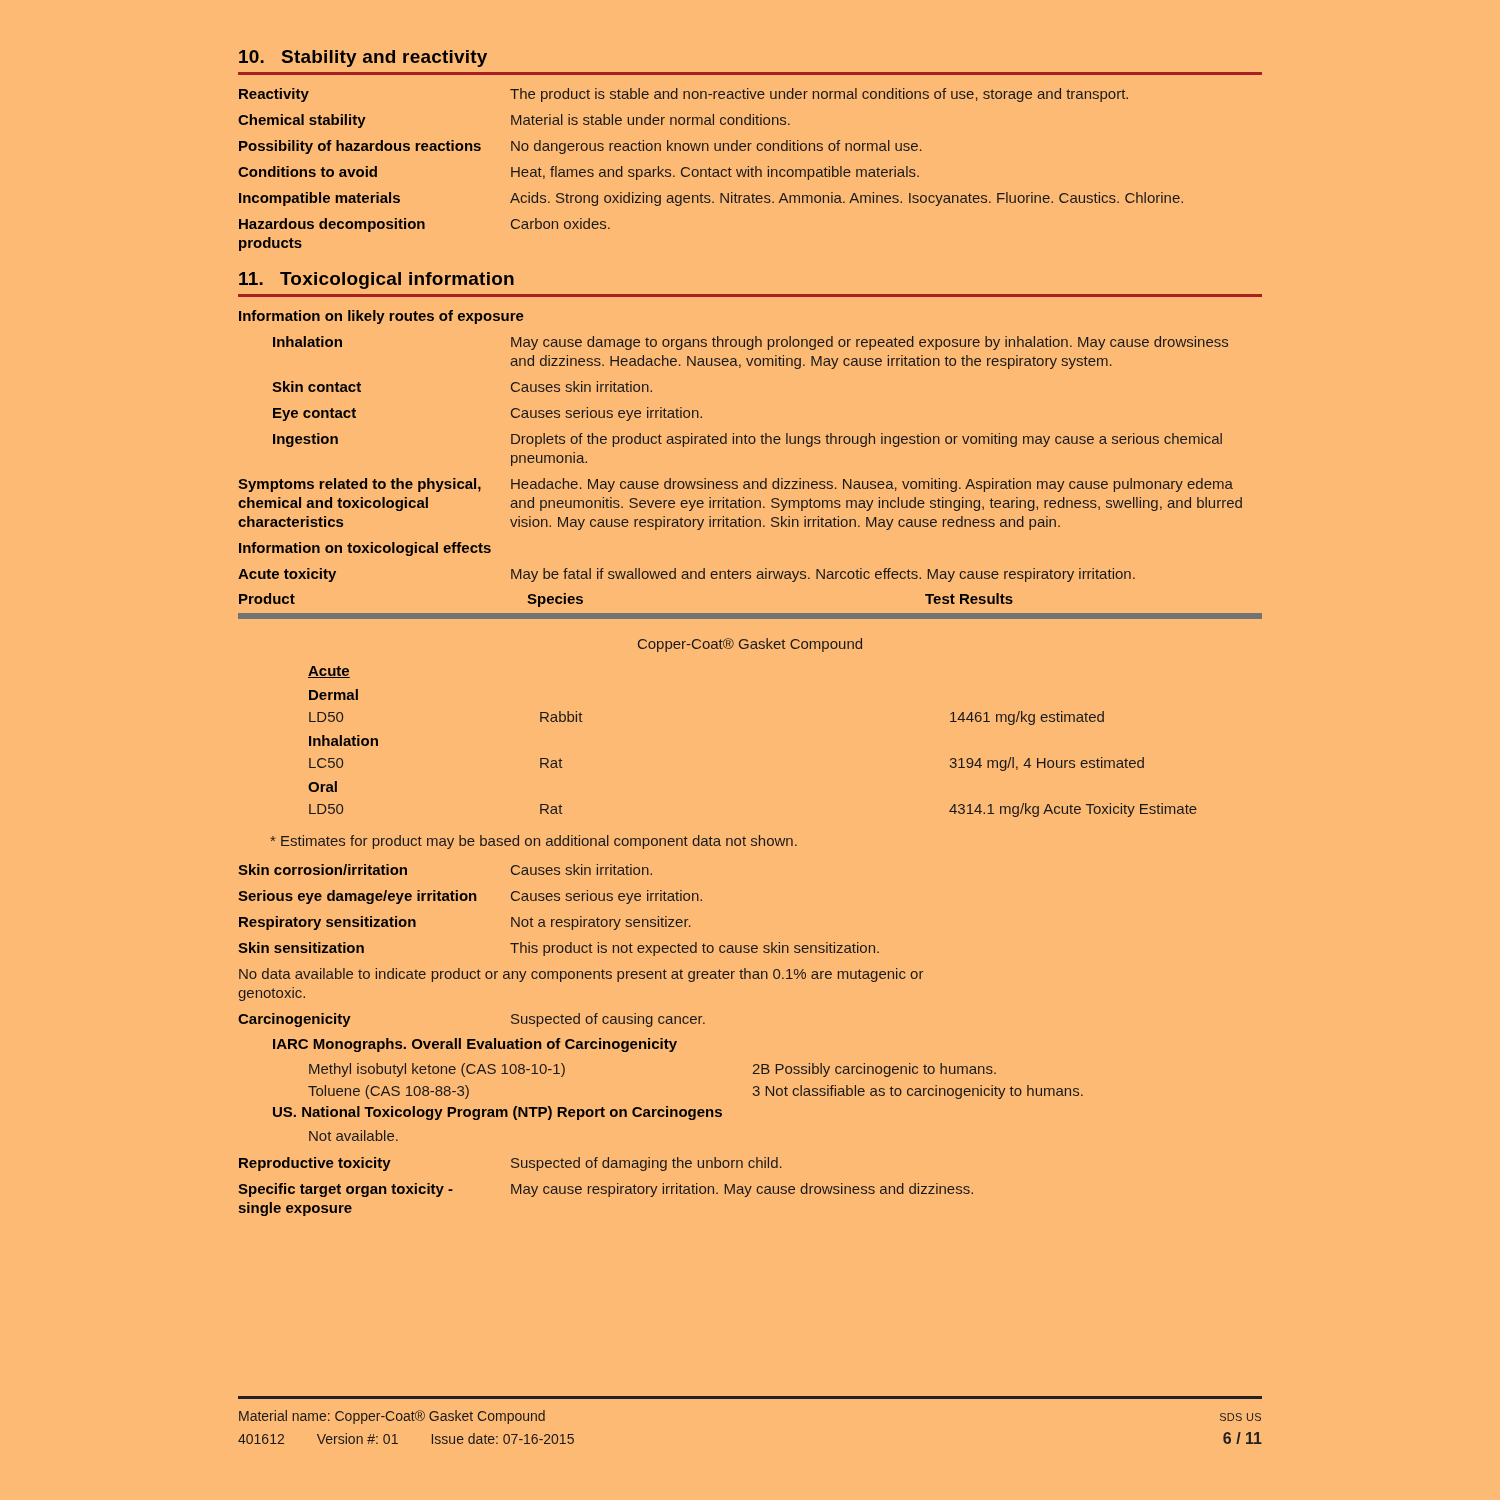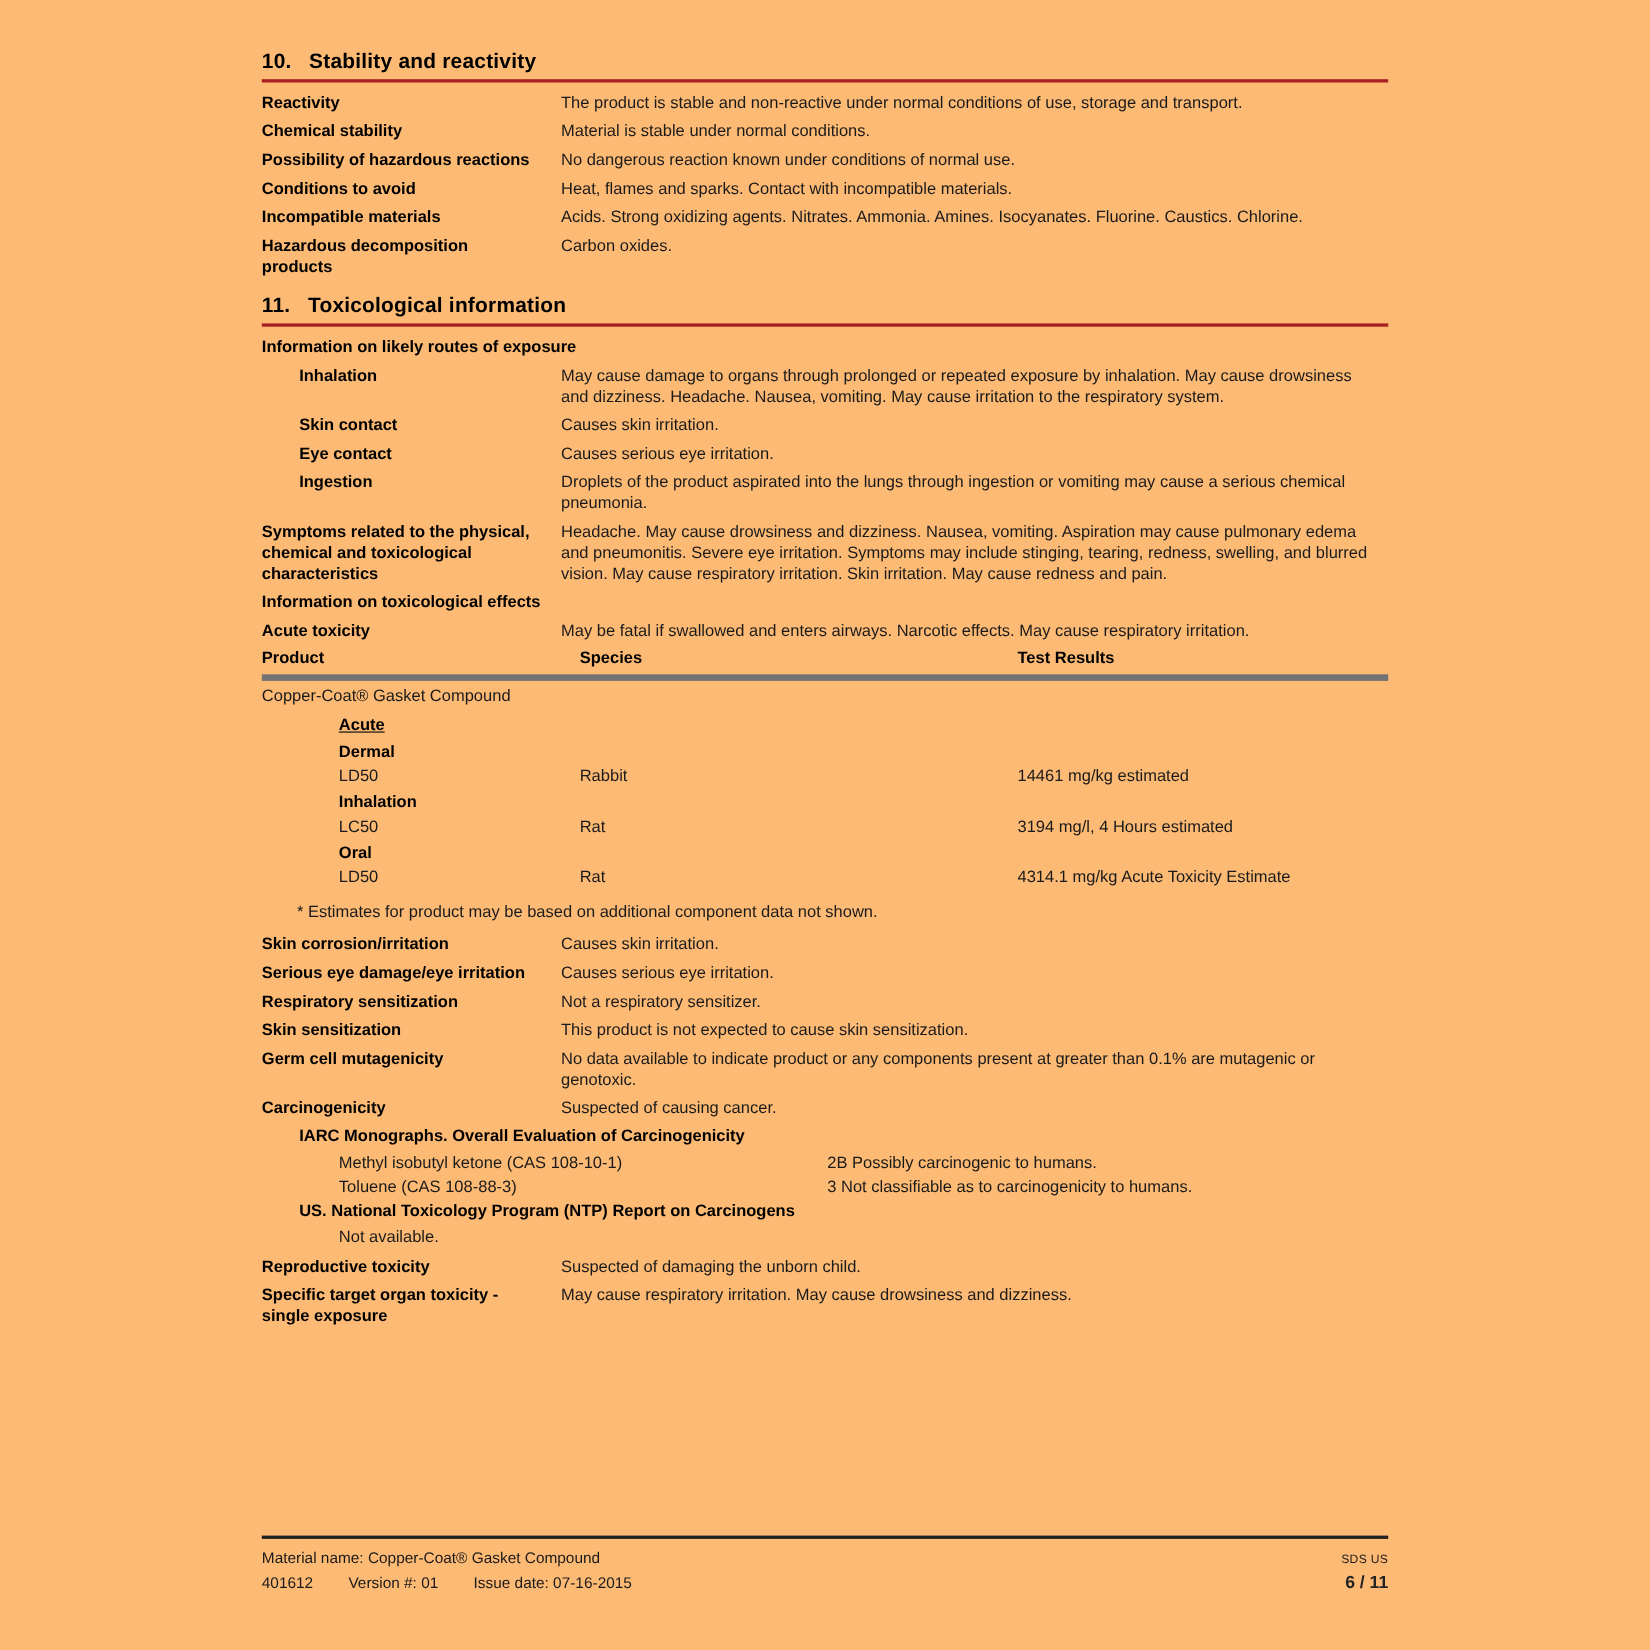--- a/index.html
+++ b/index.html
@@ -25,24 +25,24 @@
 
   .flow-heading { font-weight:bold; font-size:15px; line-height:19px; color:#000; margin-bottom:7px; }
   .sec-gap { margin-top:16px; }
 
   
   .tox-table { margin-top:3px; }
   .tox-head { display:flex; font-weight:bold; font-size:15px; color:#000; padding-bottom:6px; border-bottom:6px solid #737373; }
   .c1 { flex:0 0 289px; width:289px; }
   .c2 { flex:0 0 398px; width:398px; }
   .c3 { flex:1; }
-  .tox-product { font-size:15px; padding:5px 0 5px; }
+  .tox-product { font-size:15px; padding:16px 0 5px;text-align:center; }
   .tox-cat { font-weight:bold; font-size:15px; color:#000; text-decoration:underline; margin:5px 0 6px; padding-left:70px; }
   .tox-route { font-weight:bold; font-size:15px; color:#000; margin:7px 0 5px; padding-left:70px; }
-  .tox-row { display:flex; font-size:15px; margin-bottom:4px; }
+  .tox-row { display:flex; font-size:15px; margin-bottom:4px;gap:12px; }
   .tox-row .c1 { padding-left:70px; }
   .footnote { font-size:15px; margin:15px 0 11px 32px; }
 
   
   .inner-heading { font-weight:bold; font-size:15px; color:#000; margin:1px 0 7px 34px; }
   .iarc-row { display:flex; font-size:15px; line-height:19px; margin-bottom:3px; padding-left:70px; }
   .iarc-sub { flex:0 0 444px; width:444px; }
   .iarc-class { flex:1; }
   .ntp-value { font-size:15px; margin:6px 0 9px 70px; }
   .iarc-block { margin-bottom:6px; }
@@ -170,21 +170,20 @@
       </div>
       <div class="row">
         <div class="label">Respiratory sensitization</div>
         <div class="value">Not a respiratory sensitizer.</div>
       </div>
       <div class="row">
         <div class="label">Skin sensitization</div>
         <div class="value">This product is not expected to cause skin sensitization.</div>
       </div>
       <div class="row">
-        <div class="label">Germ cell mutagenicity</div>
         <div class="value">No data available to indicate product or any components present at greater than 0.1% are mutagenic or genotoxic.</div>
       </div>
       <div class="row">
         <div class="label">Carcinogenicity</div>
         <div class="value">Suspected of causing cancer.</div>
       </div>
 
       <div class="iarc-block">
         <div class="inner-heading">IARC Monographs. Overall Evaluation of Carcinogenicity</div>
         <div class="iarc-row">

